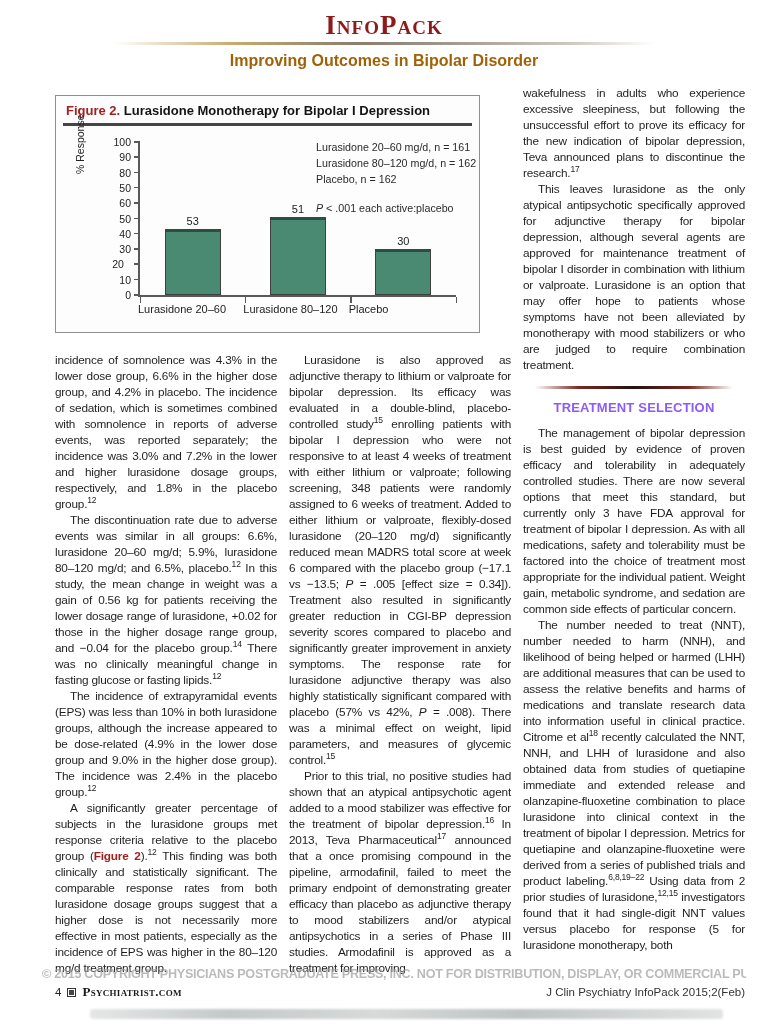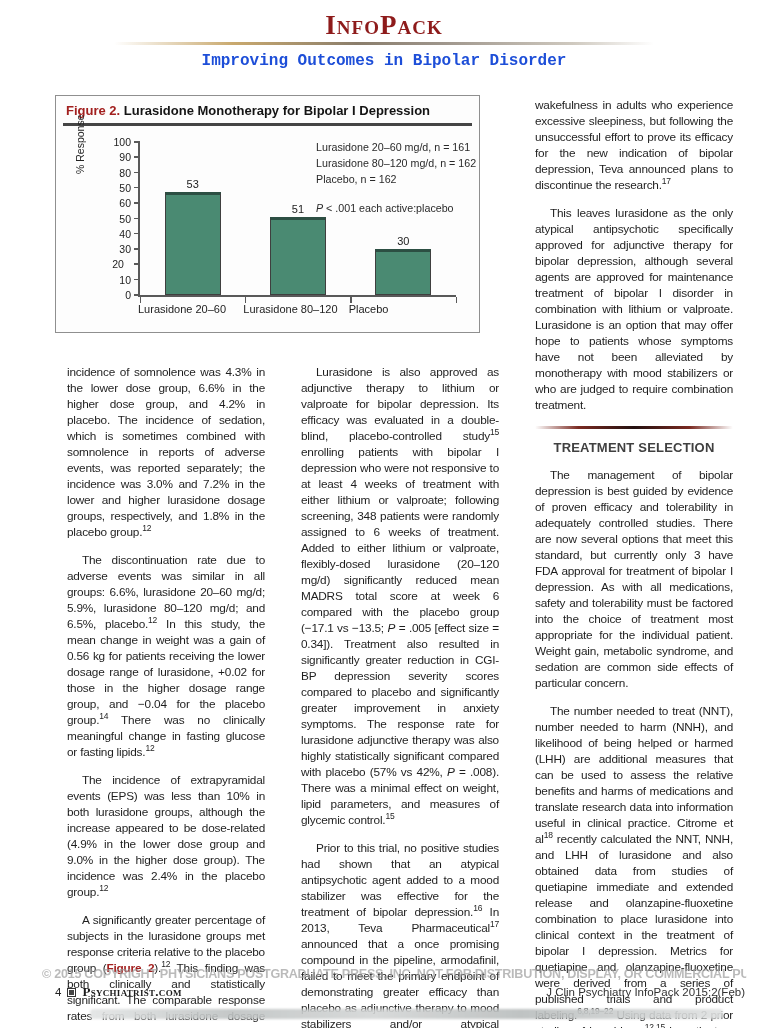--- a/index.html
+++ b/index.html
@@ -5,21 +5,21 @@
   html,body{margin:0;padding:0;background:#ffffff;}
   .page{position:relative;width:768px;height:1028px;background:#ffffff;overflow:hidden;
         font-family:"Liberation Sans",sans-serif;color:#1c1c1c;}
 
   
   .hdr{position:absolute;top:12px;left:0;right:0;text-align:center;}
   .brand{font-family:"Liberation Serif",serif;font-variant:small-caps;font-weight:bold;
          font-size:27px;color:#8e1b1b;letter-spacing:1px;line-height:1;}
   .hdr-rule{height:3px;width:540px;margin:3px auto 7px;border-radius:2px;
     background:linear-gradient(90deg,rgba(255,255,255,0),#c9a96e 22%,#8a7d6b 45%,#9d948a 60%,#cfc9bf 85%,rgba(255,255,255,0));}
-  .hdr-sub{font-family:Liberation Mono, monospace;font-weight:bold;font-size:16px;color:#1d4ed8;}
+  .hdr-sub{font-family:Liberation Sans, sans-serif;font-weight:bold;font-size:16px;color:#a16207;}
 
   
   .figure{position:absolute;left:55px;top:95px;width:425px;height:238px;box-sizing:border-box;
           border:1px solid #8f8f8f;background:#fdfdfd;}
   .fig-title{margin:0 7px;padding:7px 3px 5px;font-size:13px;font-weight:bold;color:#141414;
              border-bottom:3px solid #454545;}
   .fig-label{color:#a2201f;}
   .chart{position:relative;margin:10px 8px 0 0;height:181px;}
   .ylab{position:absolute;left:18px;top:38px;transform:rotate(-90deg);transform-origin:left top;
         font-size:10.5px;color:#222;white-space:nowrap;}
@@ -41,30 +41,30 @@
           line-height:1.5;}
   .annot{position:absolute;left:176px;top:60px;font-size:10.7px;color:#2a2a2a;}
   .fig-src{position:absolute;left:7px;right:7px;bottom:0;border-top:1.5px solid #565656;
            padding:4px 2px 7px;font-size:11.5px;color:#1c1c1c;}
 
   
   .col{position:absolute;width:222px;}
   .col1{left:55px;top:352px;}
   .col2{left:289px;top:352px;}
   .col3{left:523px;top:85px;}
-  .col p{margin:12px;font-size:11.8px;line-height:16px;text-align:justify;
+  .col p{margin:0;font-size:11.8px;line-height:16px;text-align:justify;
          letter-spacing:-0.2px;color:#1e1e1e;}
   .col p.ind{text-indent:15px;}
   sup{font-size:8.5px;line-height:0;vertical-align:super;}
   em{font-style:italic;}
   .ref{color:#a2201f;font-weight:bold;}
 
   .sect-divider{height:3px;margin:13px 12px 11px;border-radius:2px;
     background:linear-gradient(90deg,rgba(255,255,255,0),#7a2a22 22%,#241110 50%,#7a2a22 78%,rgba(255,255,255,0));}
-  .sect-heading{text-align:center;font-weight:bold;font-size:13px;color:#404040;
+  .sect-heading{text-align:center;font-weight:bold;font-size:13px;color:#8b5cf6;
                 letter-spacing:.2px;margin:0 0 10px;}
 
   
   .watermark{position:absolute;left:42px;top:966px;width:726px;z-index:1;white-space:nowrap;
              font-size:13px;font-weight:bold;color:#9e9e9e;opacity:.7;letter-spacing:-.3px;
              transform:scaleX(.97);transform-origin:left center;overflow:hidden;}
   .footer-row{position:absolute;left:55px;right:23px;top:984px;z-index:2;display:flex;
               justify-content:space-between;align-items:center;}
   .footer-left{display:flex;align-items:center;gap:6px;font-size:11.5px;color:#222;}
   .logo-sq{display:inline-block;width:9px;height:9px;border:1.5px solid #333;box-sizing:border-box;
@@ -90,21 +90,21 @@
 
   <div class="figure">
     <div class="fig-title">
       <span class="fig-label">Figure 2.</span><span> Lurasidone Monotherapy for Bipolar I Depression</span>
     </div>
     <div class="chart">
       <div class="ylab">% Response</div>
       <div class="plot" id="plot">
         <div class="bars" id="bars">
             <div class="bar-group">
-              <div class="bar" style="height: 103px; background: rgb(74, 138, 114);">
+              <div class="bar" style="height: 66px; background: rgb(74, 138, 114);">
                 <div class="bar-val">53</div>
               </div>
             </div>
             <div class="bar-group">
               <div class="bar" style="height: 78.03px; background: rgb(74, 138, 114);">
                 <div class="bar-val">51</div>
               </div>
             </div>
             <div class="bar-group">
               <div class="bar" style="height: 45.9px; background: rgb(74, 138, 114);">

